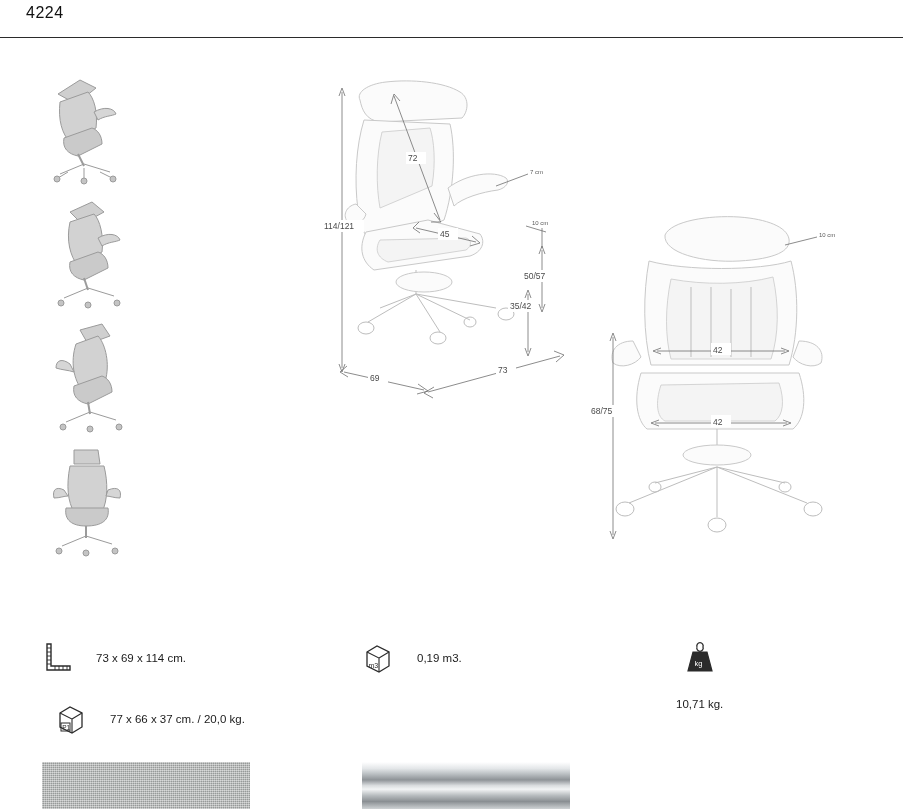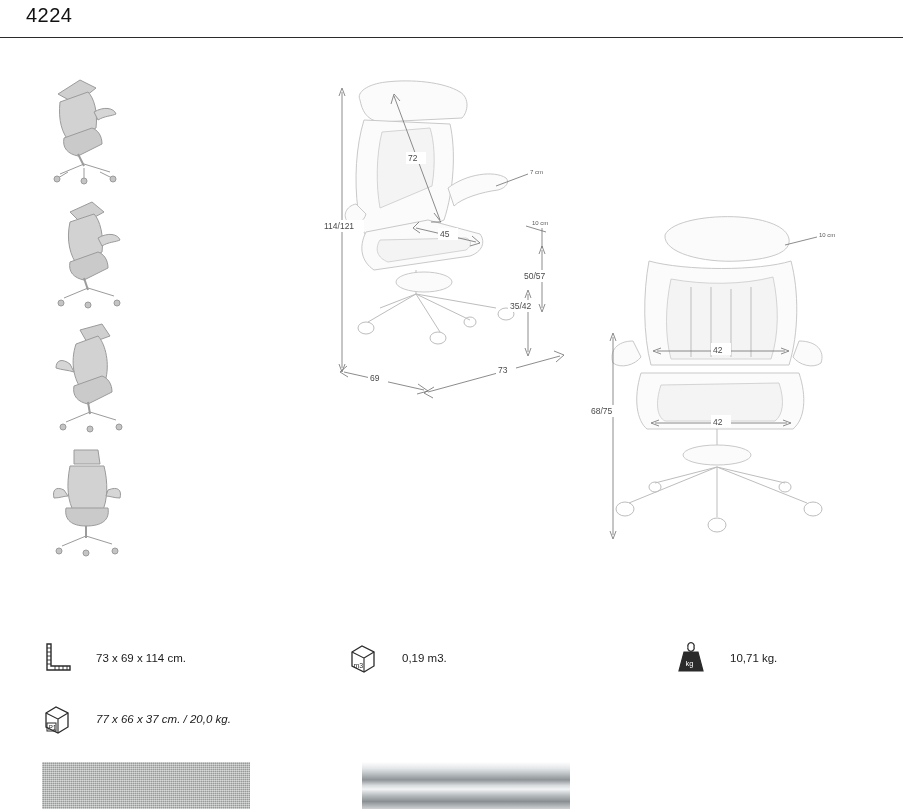--- a/index.html
+++ b/index.html
@@ -19,21 +19,21 @@
   
   .header {
     position: absolute;
     left: 0; top: 0;
     width: 903px; height: 38px;
     border-bottom: 1px solid #2b2b2b;
   }
   .header-title {
     position: absolute;
     left: 26px; top: 4px;
-    font-size: 20px;
+    font-size: 16px;
     letter-spacing: 0.5px;
     color: #111;
   }
   
   .photo-strip {
     position: absolute;
     left: 40px; top: 72px;
     width: 110px;
   }
   .photo {
@@ -76,23 +76,23 @@
   }
   .spec {
     position: absolute;
     display: flex;
     align-items: center;
     gap: 24px;
     font-size: 11.5px;
     color: #1a1a1a;
   }
   .spec-1 { left: 42px; top: 14px; }
-  .spec-2 { left: 348px; top: 14px; }
-  .spec-3 { left: 676px; top: 14px; }
-  .spec-4 { left: 42px; top: 75px; font-style: italic; }
+  .spec-2 { left: 363px; top: 14px; }
+  .spec-3 { left: 676px; top: 14px; flex-direction: column; }
+  .spec-4 { left: 56px; top: 75px; }
   .spec-icon { width: 30px; height: 32px; flex: 0 0 auto; }
   
   .swatches {
     position: absolute;
     left: 0; top: 762px;
     width: 903px; height: 47px;
   }
   .swatch-fabric {
     position: absolute;
     left: 42px; top: 0;

